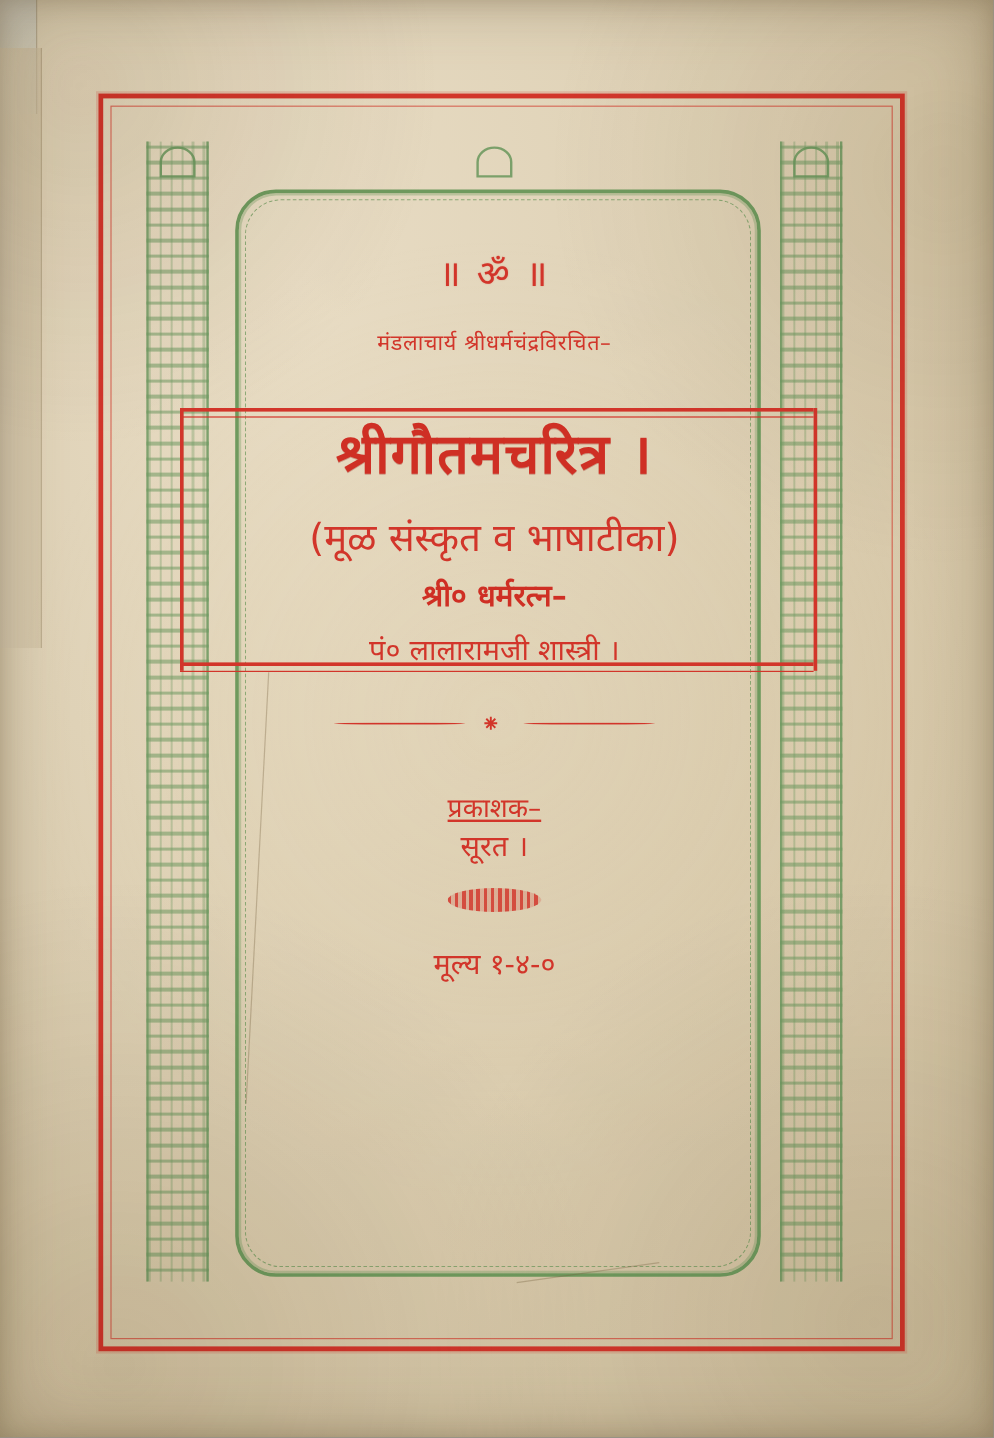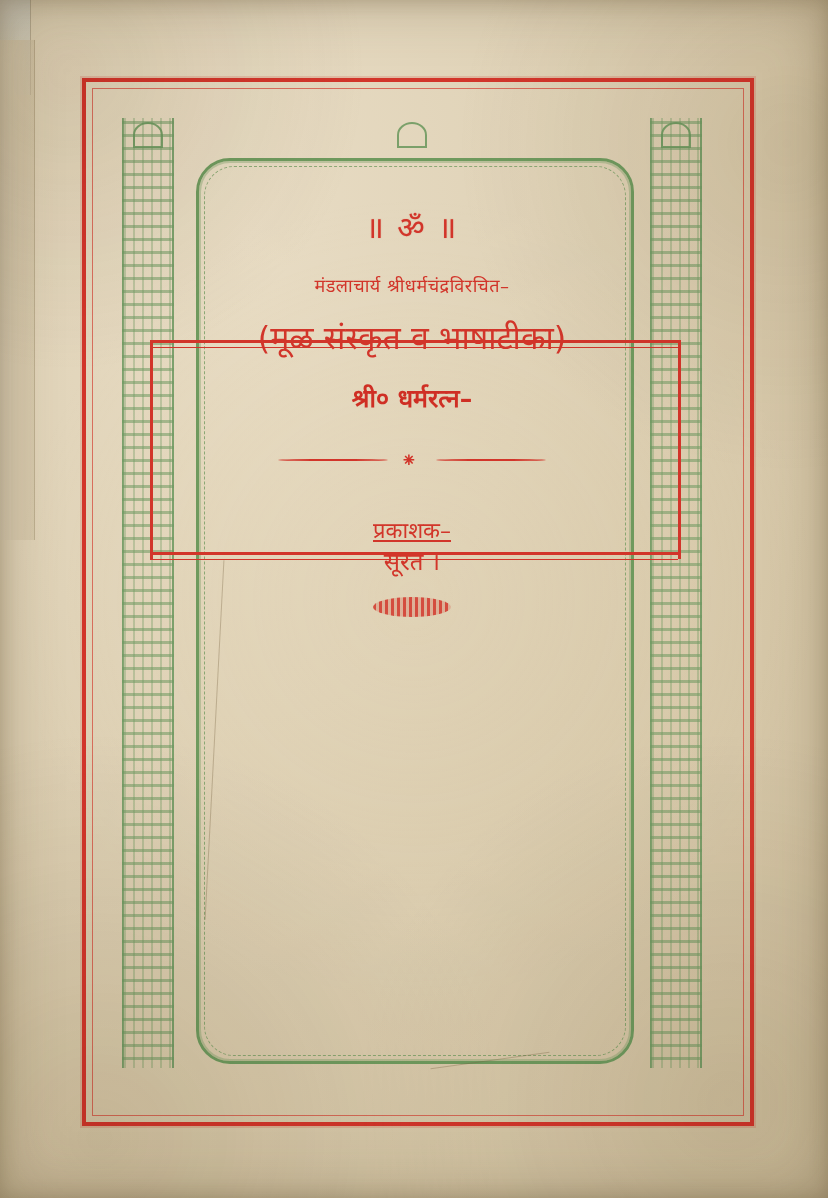--- a/index.html
+++ b/index.html
@@ -168,21 +168,21 @@
     margin-top: 18px;
     font-size: 32px;
     color: #d2352a;
   }
   .translator-head {
     margin-top: 60px;
     font-size: 20px;
     color: #d2352a;
   }
   .translator-name {
-    margin-top: 22px;
+    margin-top: 10px;
     font-size: 25px;
     font-weight: bold;
     color: #cf2f24;
     text-align: center;
   }
   .translator-sub {
     margin-top: 12px;
     font-size: 24px;
     color: #d2352a;
   }
@@ -258,30 +258,33 @@
   <div class="rule rule-r1"></div>
   <div class="rule thin rule-r1b"></div>
   <div class="rule rule-r2"></div>
   <div class="rule thin rule-r2b"></div>
   <div class="vrule l"></div>
   <div class="vrule r"></div>
 
   <div class="content">
     <div class="om">॥ ॐ ॥</div>
     <div class="author-line">मंडलाचार्य श्रीधर्मचंद्रविरचित–</div>
+    <div class="title">श्रीगौतमचरित्र ।</div>
     <div class="subtitle">(मूळ संस्कृत व भाषाटीका)</div>
     <div class="translator-name">श्री० धर्मरत्न–</div>
+    <div class="translator-sub">पं० लालारामजी शास्त्री ।</div>
     <div class="flourish">
       <span class="swash"></span>
       <span>⁕</span>
       <span class="swash"></span>
     </div>
     <div class="publisher-head">प्रकाशक–</div>
     <div class="publisher-city">सूरत ।</div>
     <div class="emblem"></div>
+    <div class="price">मूल्य १-४-०</div>
   </div>
 
   <div class="scratch" style="left:214px; top:560px; width:1px; height:360px; transform:rotate(3deg);"></div>
   <div class="scratch" style="left:430px; top:1060px; width:120px; height:1px; transform:rotate(-8deg);"></div>
 
   <div class="grain"></div>
   <div class="edge-shadow"></div>
 </div>
 
 </body></html>

